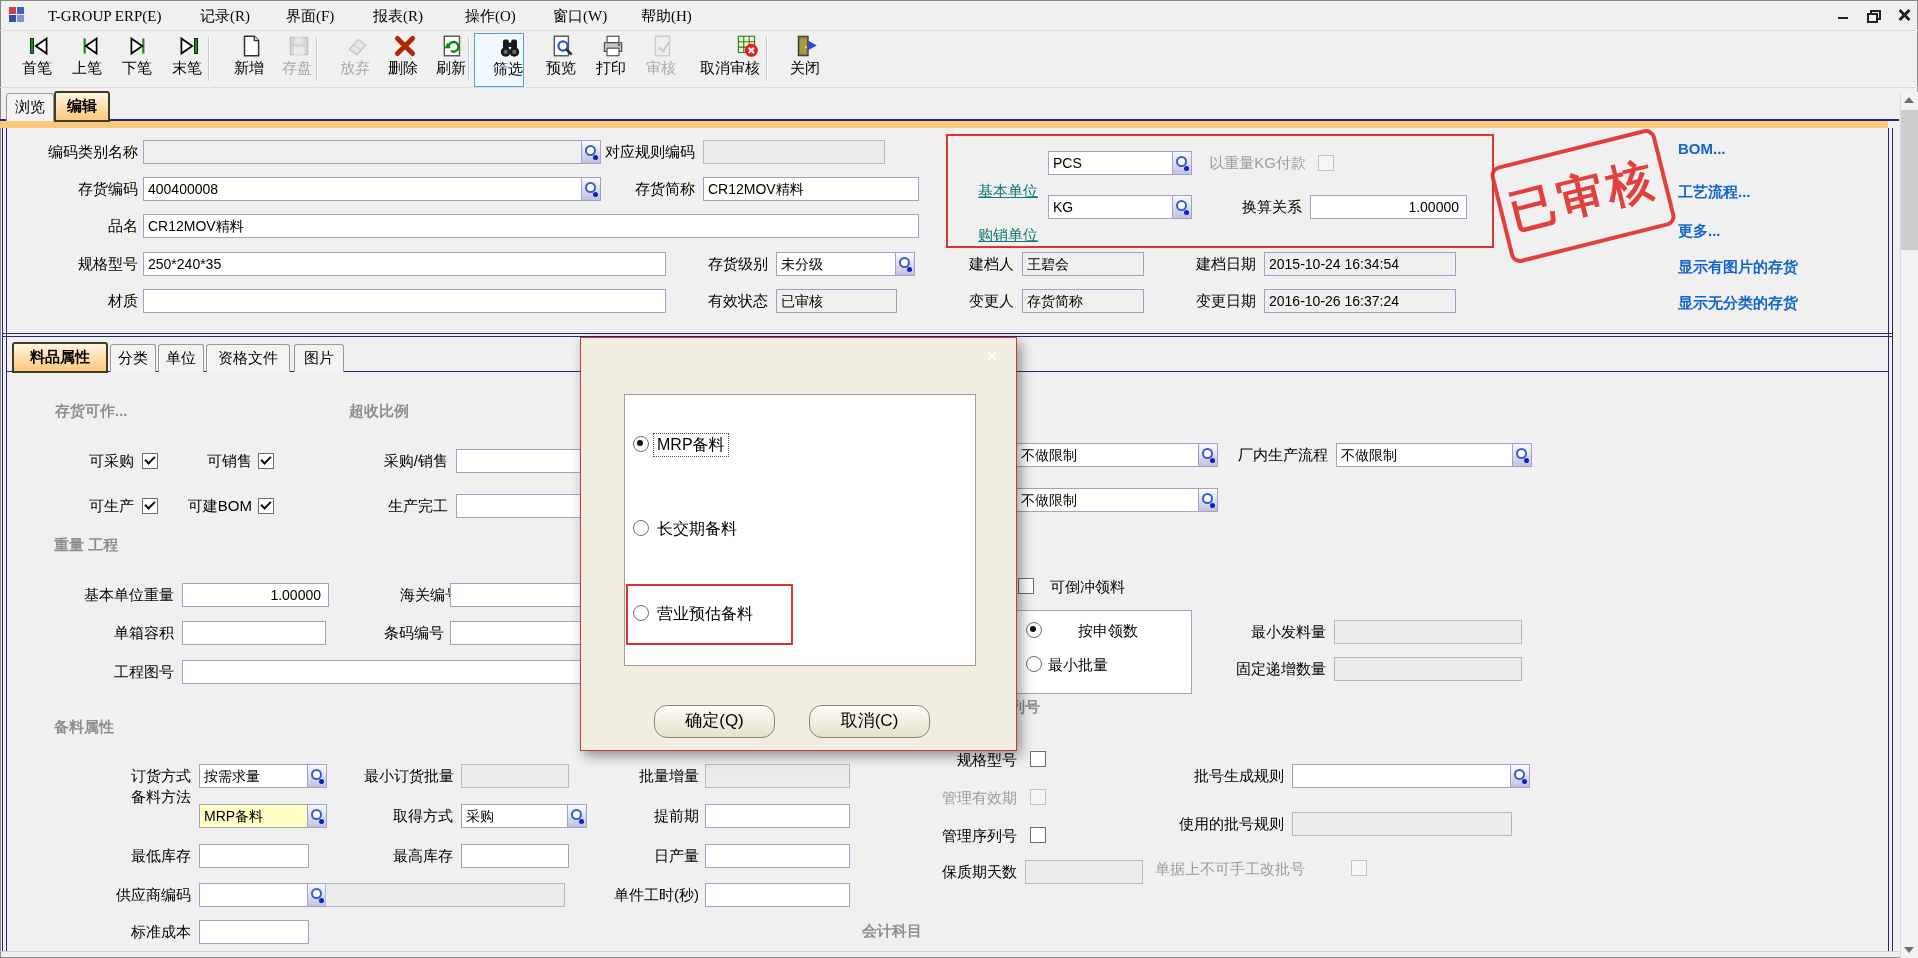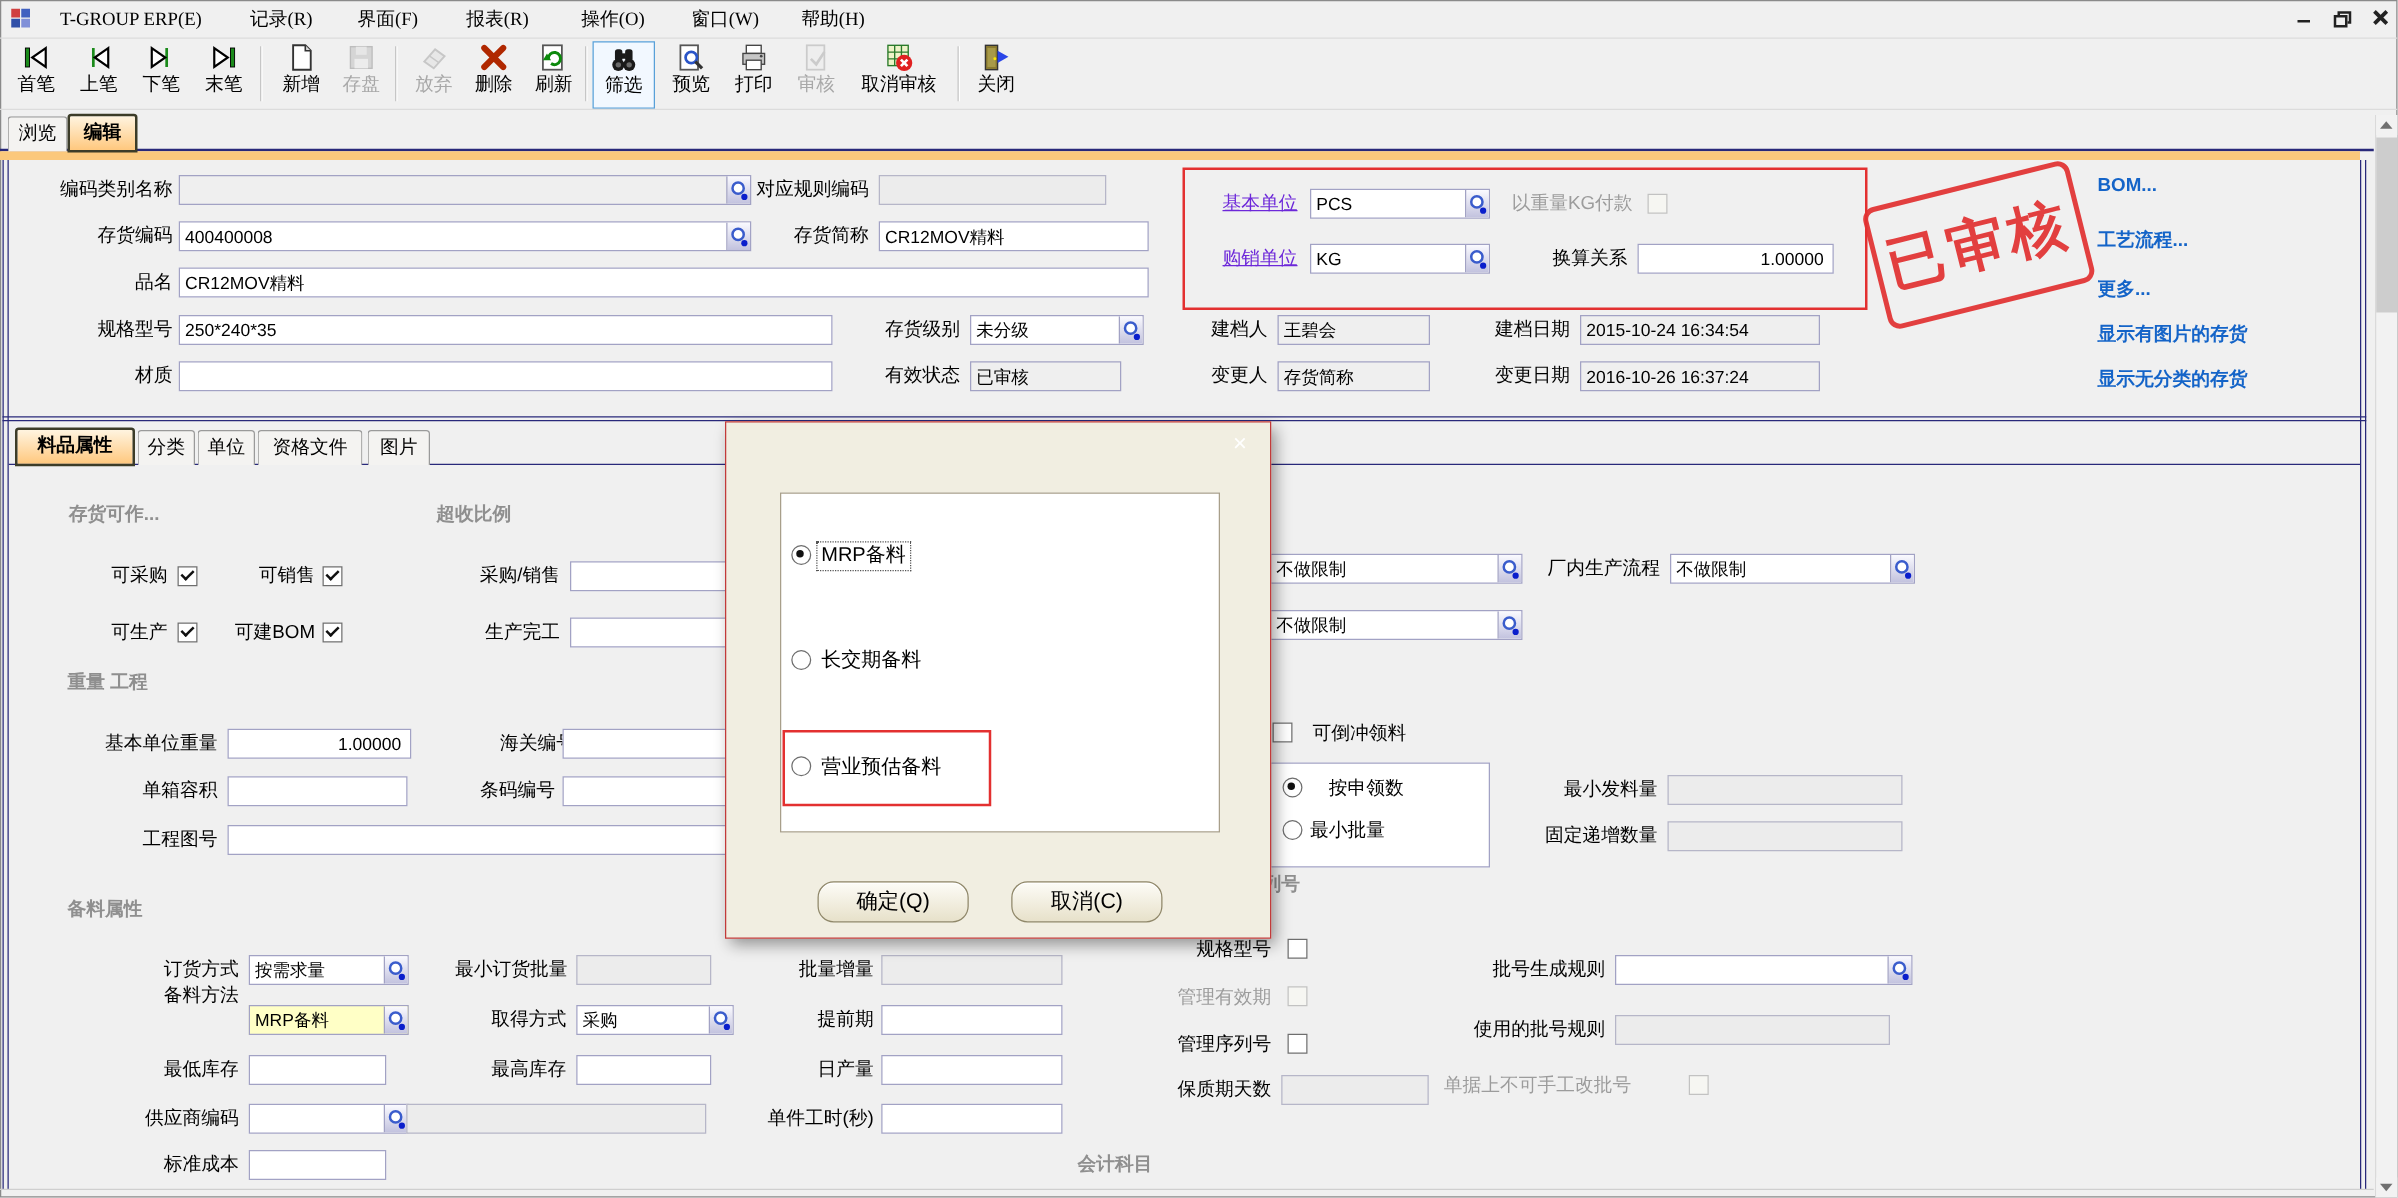--- a/index.html
+++ b/index.html
@@ -19,35 +19,35 @@
   .restore-glyph{position:relative;display:inline-block;width:12px;height:11px;}
   .restore-glyph i{position:absolute;border:2px solid #222;background:#f0f0f0;width:7px;height:6px;}
   .restore-glyph i:nth-child(1){left:3px;top:0;}
   .restore-glyph i:nth-child(2){left:0;top:3px;}
   .xglyph{position:relative;display:inline-block;width:12px;height:12px;}
   .xglyph::before,.xglyph::after{content:'';position:absolute;left:5px;top:-1px;width:3px;height:14px;background:#222;}
   .xglyph::before{transform:rotate(45deg);}
   .xglyph::after{transform:rotate(-45deg);}
   
   .tb-line{position:absolute;left:0;width:1918px;height:1px;background:#dcdcdc;}
-  .tbtn{position:absolute;top:33px;width:46px;height:52px;display:flex;flex-direction:column;align-items:center;justify-content:flex-start;font-size:15px;color:#000;cursor:default;}
+  .tbtn{position:absolute;top:33px;width:46px;height:52px;display:flex;flex-direction:column;align-items:flex-end;justify-content:flex-start;font-size:15px;color:#000;cursor:default;}
   .tbtn svg{width:26px;height:26px;flex:0 0 auto;}
   .tbtn .tlabel{white-space:nowrap;line-height:17px;}
   .tbtn.disabled{color:#a8a8a8;}
   .tbtn.disabled svg{opacity:.45;filter:grayscale(1);}
   .tbtn.selected{border:1px solid #58a0d8;background:#f2f8ff;}
   .tsep{position:absolute;top:37px;width:1px;height:44px;background:#c6c6c6;box-shadow:1px 0 0 #fff;}
   
   .tab{position:absolute;height:27px;line-height:25px;text-align:center;background:#f4f3f1;border:1px solid #9a9a9a;border-bottom:none;border-radius:3px 3px 0 0;font-size:15px;cursor:default;z-index:3;}
   .tab.active{background:linear-gradient(#fff4e0,#ffc87e);border:2px solid #3c3c28;font-weight:bold;z-index:5;}
   .navy{position:absolute;background:#28287a;}
   .orangeband{position:absolute;background:#fbc87c;}
   
   .lbl{position:absolute;height:22px;line-height:22px;text-align:right;white-space:nowrap;font-size:15px;cursor:default;}
-  .lbl.red{color:#6d28d9;text-decoration:underline;}
+  .lbl.red{color:#0f766e;text-decoration:underline;margin-top:28px;}
   .lbl.gray{color:#9c9c9c;}
   .sect{position:absolute;color:#8f8f8f;font-weight:bold;font-size:15px;white-space:nowrap;cursor:default;}
   .inp{position:absolute;height:22px;line-height:22px;background:#fff;border:1px solid #a2a2c4;font-size:14px;padding:0 4px;white-space:nowrap;overflow:hidden;}
   .inp.ro{background:#efefef;}
   .inp.dis{background:#ececec;border-color:#b6b6c8;}
   .inp.yellow{background:#ffffc6;}
   .inp.num{text-align:right;padding-right:7px;}
   .combo{padding-right:22px;}
   .lookup{position:absolute;right:0;top:0;width:18px;height:22px;background:linear-gradient(#fafaff,#c2c2de);border-left:1px solid #a2a2c4;}
   .lookup::before{content:'';position:absolute;left:3px;top:4px;width:7px;height:7px;border:2px solid #3a5ccc;border-radius:50%;background:#fff;}
@@ -322,21 +322,21 @@
 <div class="inp" style="left:182px;top:621px;width:134px"></div>
 <div class="lbl" style="left:368px;top:622px;width:76px">条码编号</div>
 <div class="inp" style="left:450px;top:621px;width:242px"></div>
 <div class="lbl" style="left:98px;top:661px;width:76px">工程图号</div>
 <div class="inp" style="left:182px;top:660px;width:690px"></div>
 
 <div class="cb" style="left:1018px;top:578px"></div>
 <div class="lbl" style="left:1050px;top:576px;width:96px;text-align:left">可倒冲领料</div>
 <div style="position:absolute;left:1016px;top:610px;width:174px;height:82px;background:#fff;border:1px solid #a2a2c4"></div>
 <div class="rad sel" style="left:1026px;top:622px"></div>
-<div class="lbl" style="left:1048px;top:620px;width:90px;text-align:center">按申领数</div>
+<div class="lbl" style="left:1048px;top:620px;width:90px;text-align:right">按申领数</div>
 <div class="rad" style="left:1026px;top:656px"></div>
 <div class="lbl" style="left:1048px;top:654px;width:90px;text-align:left">最小批量</div>
 <div class="lbl" style="left:1234px;top:621px;width:92px">最小发料量</div>
 <div class="inp dis" style="left:1334px;top:620px;width:178px"></div>
 <div class="lbl" style="left:1218px;top:658px;width:108px">固定递增数量</div>
 <div class="inp dis" style="left:1334px;top:657px;width:178px"></div>
 
 <div class="sect" style="left:54px;top:718px">备料属性</div>
 <div class="lbl" style="left:115px;top:765px;width:76px">订货方式</div>
 <div class="inp combo" style="left:199px;top:764px;width:100px"><span>按需求量</span><span class="lookup"></span></div>

